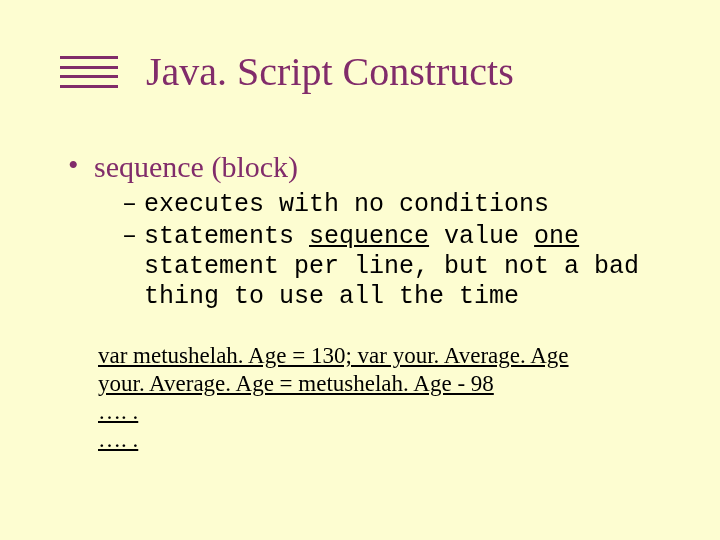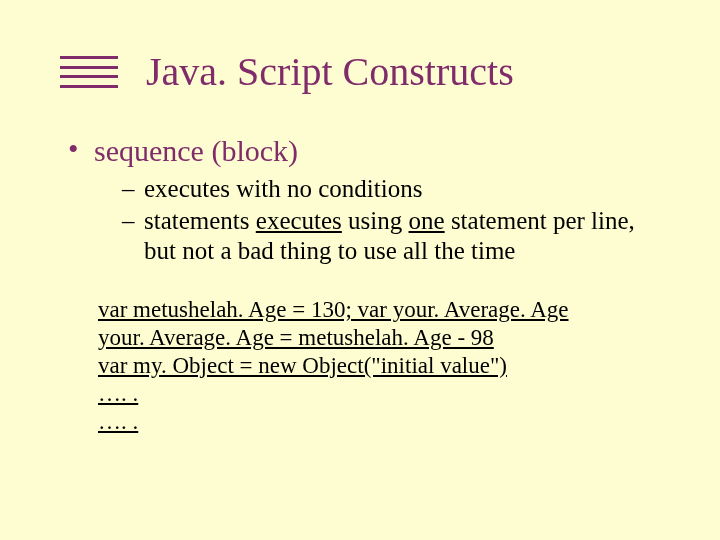--- a/index.html
+++ b/index.html
@@ -15,21 +15,21 @@
     position: relative;
     width: 720px;
     height: 540px;
     box-sizing: border-box;
     padding: 50px 60px 0 60px;
   }
   .header {
     display: flex;
     align-items: center;
     gap: 28px;
-    margin-bottom: 40px;
+    margin-bottom: 56px;
   }
   .hamburger {
     width: 58px;
     height: 36px;
     display: flex;
     flex-direction: column;
     justify-content: space-between;
     padding-top: 2px;
     padding-bottom: 2px;
     box-sizing: border-box;
@@ -61,20 +61,21 @@
     left: 4px;
     top: 0;
     color: #812c6a;
     font-size: 30px;
     line-height: 1;
   }
   ul.level2 {
     list-style: none;
     padding: 0;
     margin: 6px 0 0 28px;
+    font-family: Liberation Mono, monospace;
   }
   ul.level2 > li {
     position: relative;
     padding-left: 22px;
     font-size: 25px;
     color: #000;
     line-height: 1.2;
     margin-bottom: 2px;
   }
   ul.level2 > li::before {
@@ -114,27 +115,26 @@
   </div>
 
   <ul class="level1">
     <li>
       <span>sequence (block)</span>
       <ul class="level2">
         <li>
           <span>executes with no conditions</span>
         </li>
         <li>
-          <span>statements </span><span class="underline">executes</span><span> using </span><span class="underline">one</span><span> statement per line, but not a bad thing to use all the time</span>
+          <span>statements </span><span class="underline">sequence</span><span> value </span><span class="underline">one</span><span> statement per line, but not a bad thing to use all the time</span>
         </li>
       </ul>
     </li>
   </ul>
 
   <div class="codeblock">
     <div>var metushelah. Age = 130; var your. Average. Age</div>
     <div>your. Average. Age = metushelah. Age - 98</div>
-    <div>var my. Object = new Object("initial value")</div>
     <div>…. .</div>
     <div>…. .</div>
   </div>
 
 </div>
 
 </body></html>

